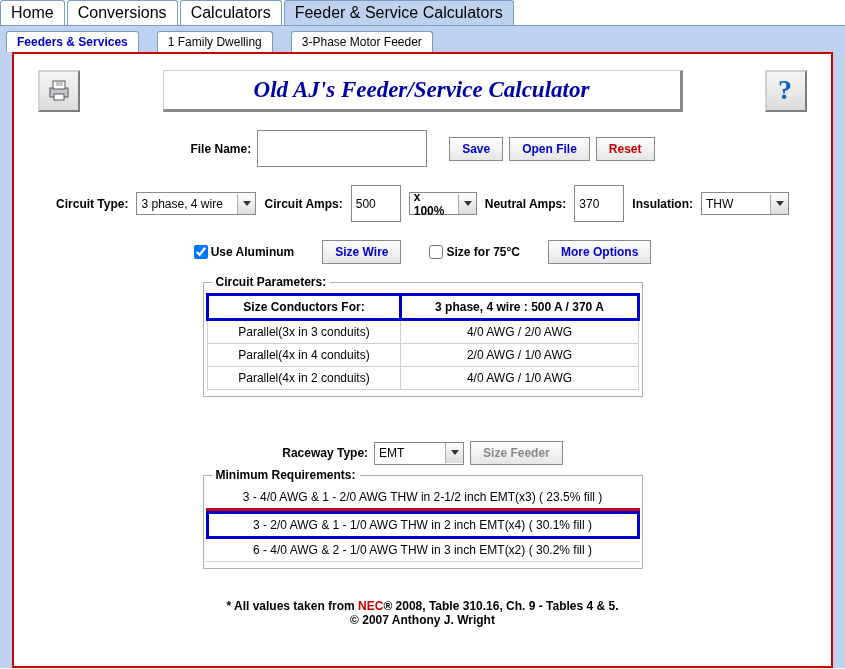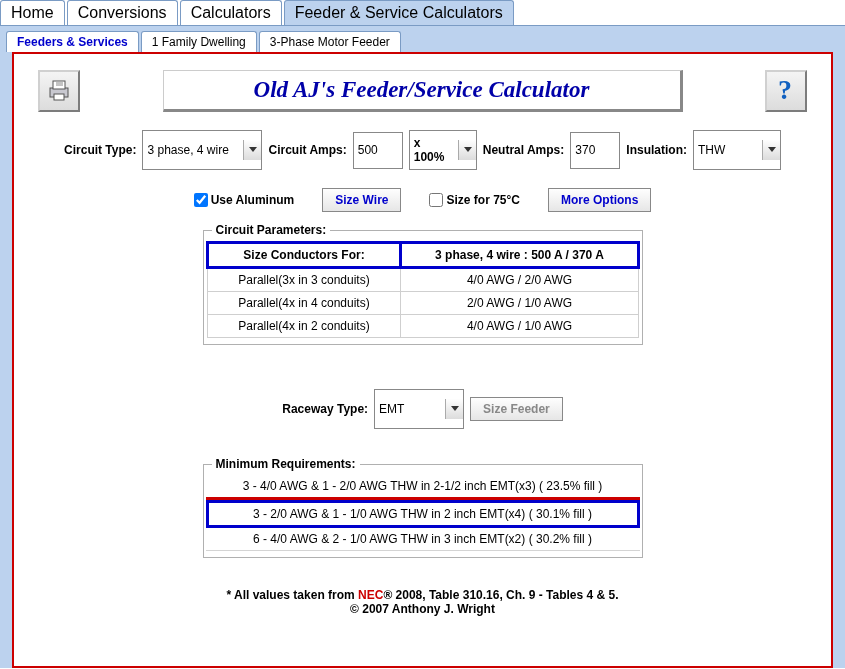--- a/index.html
+++ b/index.html
@@ -39,21 +39,21 @@
     padding: 5px 6px 0 6px;
   }
   .subtabs {
     display: flex;
   }
   .subtab {
     padding: 3px 10px;
     border: 1px solid #7a9bc4;
     border-bottom: none;
     background: #fff;
-    margin-right: 2px;
+    margin-right: 18px;
     border-radius: 3px 3px 0 0;
     cursor:pointer;
     color: #000;
   }
   .subtab.active {
     color: #0000cc;
     font-weight:bold;
     position:relative;
   }
   .panel {
@@ -118,21 +118,21 @@
     background:linear-gradient(#fefefe,#e6e6e6);
     padding:0 12px;
     font-weight:bold;
     font-size:12px;
     cursor:pointer;
     color:#0000cc;
   }
   .btn.red { color:#cc0000; }
   .btn.gray { color:#888; cursor:default; }
   .select {
-    height:40px;
+    height:23px;
     border:1px solid #888;
     background:#fff;
     display:inline-flex;
     align-items:center;
     padding-left:4px;
     position:relative;
   }
   .select .caret {
     width:18px;height:20px;
     margin-left:4px;
@@ -163,21 +163,21 @@
   table.params td {
     border:1px solid #cfcfcf; padding:4px 6px; text-align:center;margin-top:32px;
   }
   table.params tr.header td {
     font-weight:bold; border:3px solid #0000cc;
   }
   table.params td:first-child{ width:45%; }
 
   .minreq {
     border:1px solid #b0b0b0;
-    margin:35px auto 0;
+    margin:10px auto 0;
     width:440px;
     position:relative;
     padding:10px 2px 6px;
   }
   .minreq .legend {
     position:absolute; top:-8px; left:8px; background:#fff; padding:0 4px;
     font-weight:bold; font-size:12px;
   }
   .req-row {
     border-bottom:1px solid #d4d4d4;
@@ -230,22 +230,30 @@
       </div>
       <div class="icon-btn">
         <span>
           <svg width="26" height="30" viewBox="0 0 26 30">
                 <text x="5" y="24" font-size="28" font-weight="bold" fill="#1060c0" font-family="serif">?</text>
               </svg>
         </span>
       </div>
     </div>
 
-
-    <div class="row" style="">
+    <div class="row" style="margin-top:18px;">
+      <label>File Name:</label>
+      <input type="text" style="width: 170px;" value="">
+      <div style="width:10px"></div>
+      <button class="btn">Save</button>
+      <button class="btn">Open File</button>
+      <button class="btn red">Reset</button>
+    </div>
+
+    <div class="row" style="gap:8px;">
       <label>Circuit Type:</label>
       <div class="select" style="width:120px">
         <span style="font-weight:normal">3 phase, 4 wire</span>
         <span style="flex:1"></span>
             <span class="caret"></span>
       </div>
       <label>Circuit Amps:</label>
       <input type="text" style="width: 50px; font-weight: normal;" value="500">
       <div class="select" style="width:68px">
         <span style="font-weight:bold">x 100%</span>

